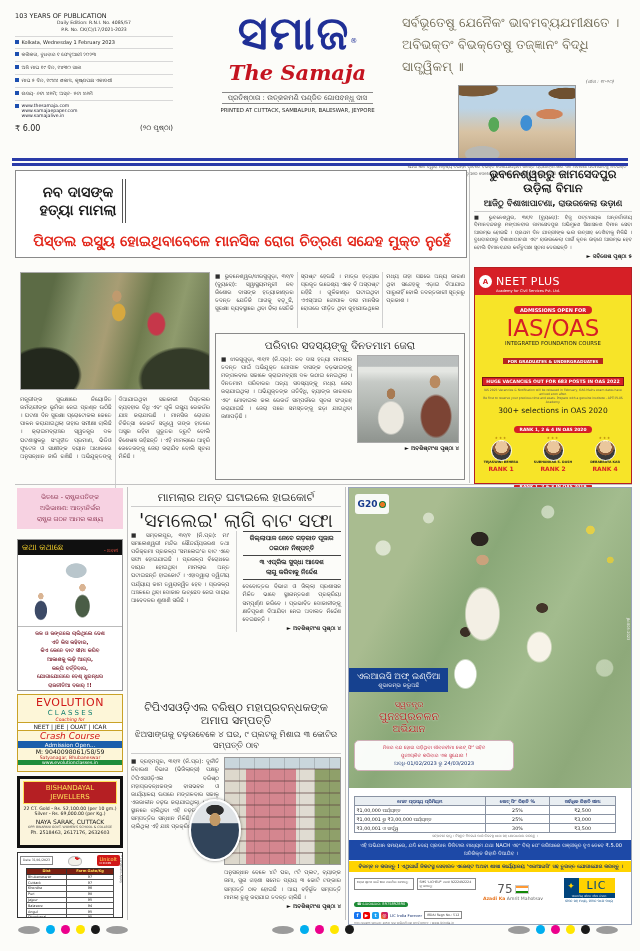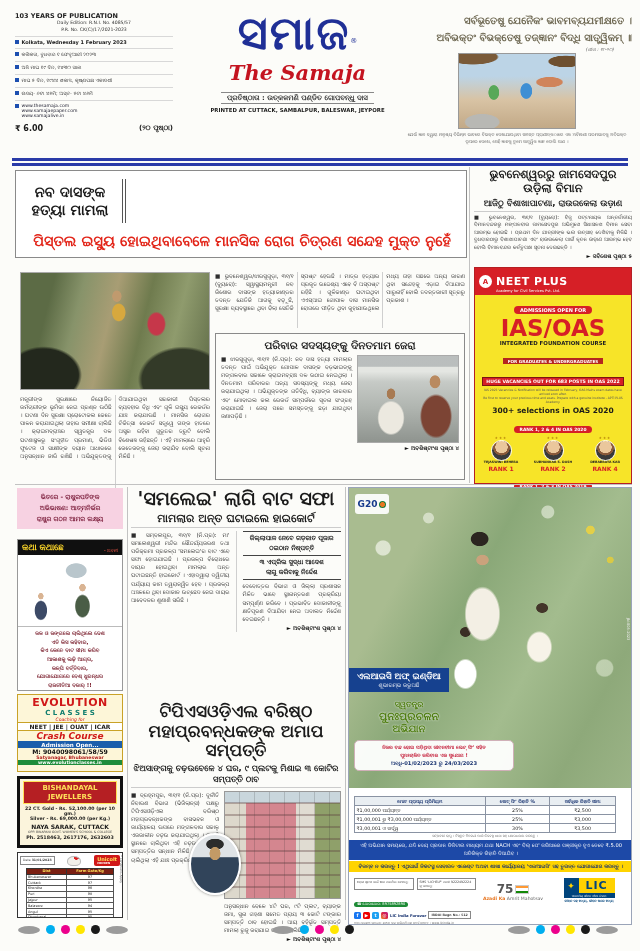--- a/index.html
+++ b/index.html
@@ -1,34 +1,34 @@
 <!DOCTYPE html>
 <html><head>
 <meta charset="utf-8">
 <style>
 *{margin:0;padding:0;box-sizing:border-box}
 body{width:640px;height:951px;position:relative;overflow:hidden;background:#fcfcf9;font-family:"DejaVu Sans","Liberation Sans",sans-serif;color:#1a1a1a}
 .abs{position:absolute}
 .c{text-align:center}
 .j{text-align:justify}
-.b{font-weight:bold}
+.b{font-weight:normal}
 .pre{white-space:pre-line}
 .vline{position:absolute;width:1px;background:#c2c2c2}
 .hline{position:absolute;height:1px;background:#c2c2c2}
 .body-txt{font-size:5.6px;line-height:1.45;color:#2e2e2e}
 .cols2{column-count:2;column-gap:7px;column-rule:1px solid #cfcfcf}
 .cols3{column-count:3;column-gap:7px;column-rule:1px solid #cfcfcf}
 .cont-marker{font-size:5.6px;font-weight:bold;color:#111;text-align:right;margin-top:2px}
 
 .mh-small{font-size:4.6px;color:#333;line-height:1.5}
 .mh-item{display:flex;align-items:flex-start;gap:3px;padding:2.5px 0;border-bottom:1px solid #d8d8d8;font-size:5px;color:#222}
 .sq{width:3.5px;height:3.5px;background:#1d4fb0;margin-top:1px;flex:0 0 auto}
 .logo-odia{font-size:46px;font-weight:bold;color:#1f2f96;line-height:1;letter-spacing:2px}
 .logo-eng{font-family:"DejaVu Serif","Liberation Serif",serif;font-style:italic;font-weight:bold;font-size:21px;color:#c41420}
-.shloka{font-size:10px;font-weight:bold;color:#6e6852;line-height:1.7;text-align:right}
+.shloka{font-size:13px;font-weight:normal;color:#6e6852;line-height:1.7;text-align:left}
 .gita-art{background:
  radial-gradient(40px 12px at 12% 4%,#7a5a38 0 60%,transparent 65%),
  radial-gradient(30px 10px at 92% 10%,#6e5030 0 55%,transparent 60%),
  radial-gradient(12px 16px at 58% 50%,#3f8fd4 0 46%,transparent 52%),
  radial-gradient(11px 15px at 30% 52%,#58a858 0 46%,transparent 52%),
  radial-gradient(26px 10px at 78% 38%,#d0845a 0 48%,transparent 54%),
  radial-gradient(30px 14px at 20% 92%,#b8b8b4 0 55%,transparent 60%),
  linear-gradient(#bcd4e6 0 30%,#d8c3a4 62%,#c2a987);border:1px solid #999}
 
 .lead-box{border:1px solid #8a8a8a;background:#fff}
@@ -176,21 +176,21 @@
     <div class="shloka">ସର୍ବଭୂତେଷୁ ଯେନୈକଂ ଭାବମବ୍ୟଯମୀକ୍ଷତେ ।</div>
     <div class="shloka">ଅବିଭକ୍ତଂ ବିଭକ୍ତେଷୁ ତଜ୍‌ଜ୍ଞାନଂ ବିଦ୍ଧି ସାତ୍ତ୍ୱିକମ୍ ॥</div>
     <div style="font-size:4.6px;color:#555;text-align:right;font-style:italic;margin:1px 18px 1px 0">(ଗୀତା : ୧୮-୨୦)</div>
     <div class="gita-art" style="width:118px;height:76px;margin:0 auto"></div>
     <div class="c" style="font-size:4.4px;color:#555;line-height:1.5;margin-top:3px">ଯେଉଁ ଜ୍ଞାନ ଦ୍ୱାରା ମନୁଷ୍ୟ ବିଭିନ୍ନ ଭାବରେ ବିଭକ୍ତ ଦେଖାଯାଉଥିବା ସମସ୍ତ ପ୍ରାଣୀଙ୍କଠାରେ ଏକ ଅବିନାଶୀ ପରମଭାବକୁ ଅବିଭକ୍ତ ରୂପରେ ଦେଖେ, ସେହି ଜ୍ଞାନକୁ ତୁମେ ସାତ୍ତ୍ୱିକ ଜ୍ଞାନ ବୋଲି ଜାଣ ।</div>
   </div>
 
   <div class="abs" style="left:12px;top:158px;width:616px;height:8px;border-top:3px solid #2a3ba8;border-bottom:3px solid #2a3ba8"></div>
 
   <div class="abs lead-box" style="left:15px;top:170px;width:452px;height:88px">
-    <div class="abs kicker pre" style="left:4px;top:12px;width:100px">ନବ ଦାସଙ୍କ
+    <div class="abs kicker pre" style="left:12px;top:12px;width:100px">ନବ ଦାସଙ୍କ
 ହତ୍ୟା ମାମଲା</div>
     <div class="abs dbl-v" style="left:106px;top:8px;height:44px"></div>
     <div class="abs red-sub" style="left:4px;top:62px;width:444px">ପିସ୍ତଲ ଇସ୍ୟୁ ହୋଇଥିବାବେଳେ ମାନସିକ ରୋଗ ଚିତ୍ରଣ ସନ୍ଦେହ ମୁକ୍ତ ନୁହେଁ</div>
   </div>
 
   <div class="vline" style="left:469px;top:167px;height:316px"></div>
 
   <div class="abs" style="left:474px;top:167px;width:158px;height:96px">
     <div class="story-head-sm">ଭୁବନେଶ୍ୱରରୁ ଜାମସେଦପୁର ଉଡ଼ିଲା ବିମାନ</div>
     <div class="story-sub" style="margin:2px 0;border-bottom:1px solid #ccc;padding-bottom:2px">ଆଜିଠୁ ବିଶାଖାପାଟଣା, ରାଉରକେଲା ଉଡ଼ାଣ</div>
@@ -294,37 +294,37 @@
     <div class="cap-maroon pre" style="padding:2px 1px">ଜଳ ଓ ଜଙ୍ଗଲେ ଚାଲିଥିଲେ ଦେଶ
 ଏତି କିସ କହିବାର,
 କିଏ କେତେ ବାଟ ସୀମା କରିବ
 ଆକାଶକୁ ଲଢ଼ି ଆଗ୍ର,
 କଳ୍ପି ବର୍ତ୍ତିବାର,
 ଯୋଗାଯୋଗରେ ବେଶ୍ ଧୁରନ୍ଧର
 ରାଜନୀତିଆ ବଜାର୍ !!</div>
   </div>
 
   <div class="abs" style="left:131px;top:488px;width:210px;height:212px">
+    <div class="c b" style="font-size:11px;margin:3px 0;border-bottom:1px solid #ccc;padding-bottom:2px">ମାମଲାର ଅନ୍ତ ଘଟାଇଲେ ହାଇକୋର୍ଟ</div>
     <div class="c b" style="font-size:19px;line-height:1.1">'ସମଲେଇ' ଲାଗି ବାଟ ସଫା</div>
-    <div class="c b" style="font-size:11px;margin:3px 0;border-bottom:1px solid #ccc;padding-bottom:2px">ମାମଲାର ଅନ୍ତ ଘଟାଇଲେ ହାଇକୋର୍ଟ</div>
     <div style="display:flex;gap:6px">
       <div class="body-txt j" style="flex:1">■ ସମ୍ବଲପୁର, ୩୧/୧ (ନି.ପ୍ର): ମା' ସମଲେଶ୍ୱରୀ ମନ୍ଦିର ସୌନ୍ଦର୍ଯ୍ୟକରଣ ତଥା ପରିକ୍ରମା ପ୍ରକଳ୍ପ 'ସମଲେଇ'ର ବାଟ ଏବେ ସଫା ହୋଇଯାଇଛି । ପ୍ରକଳ୍ପ ବିରୋଧରେ ଦାୟର ହୋଇଥିବା ମାମଲାର ଅନ୍ତ ଘଟାଇଛନ୍ତି ହାଇକୋର୍ଟ । ଏହାଦ୍ୱାରା ଦ୍ୱିତୀୟ ପର୍ଯ୍ୟାୟ କାମ ତ୍ୱରାନ୍ୱିତ ହେବ । ପ୍ରକଳ୍ପ ଅଞ୍ଚଳରେ ଥିବା ଦୋକାନ ଉଚ୍ଛେଦ ନେଇ ଦାୟର ଆବେଦନର ଶୁଣାଣି ସରିଛି ।</div>
       <div style="flex:1;border-left:1px solid #cfcfcf;padding-left:6px">
         <div class="inset-box pre">ଜିଲ୍ଲାପାଳ ନେବେ ଗଡ଼ଜାତ ପୂଜାର
 ଠଇଠାନ ନିଷ୍ପତ୍ତି</div>
         <div class="inset-box pre" style="border-top:none">୩ ଏପ୍ରିଲ ସୁଦ୍ଧା ଆଦେଶ
 ଲାଗୁ କରିବାକୁ ନିର୍ଦ୍ଦେଶ</div>
         <div class="body-txt j" style="margin-top:2px">ଦେବୋତ୍ତର ବିଭାଗ ଓ ଜିଲ୍ଲା ପ୍ରଶାସନ ମିଳିତ ଭାବେ ସ୍ଥାନାନ୍ତରଣ ପ୍ରକ୍ରିୟା ସମ୍ପୂର୍ଣ୍ଣ କରିବେ । ପ୍ରଭାବିତ ଦୋକାନୀଙ୍କୁ କ୍ଷତିପୂରଣ ଦିଆଯିବା ନେଇ ଅଦାଲତ ନିର୍ଦ୍ଦେଶ ଦେଇଛନ୍ତି ।</div>
         <div class="cont-marker">► ଅବଶିଷ୍ଟାଂଶ ପୃଷ୍ଠା ୪</div>
       </div>
     </div>
   </div>
 
   <div class="abs" style="left:131px;top:702px;width:210px;height:216px">
-    <div class="c b" style="font-size:17px;line-height:1.15">ଟିପିଏସଓଡ଼ିଏଲ ବରିଷ୍ଠ ମହାପ୍ରବନ୍ଧକଙ୍କ ଅମାପ ସମ୍ପତ୍ତି</div>
+    <div class="c b" style="font-size:11px;line-height:1.15">ଟିପିଏସଓଡ଼ିଏଲ ବରିଷ୍ଠ ମହାପ୍ରବନ୍ଧକଙ୍କ ଅମାପ ସମ୍ପତ୍ତି</div>
     <div class="c b" style="font-size:8.4px;margin:2px 0 3px;border-bottom:1px solid #ccc;padding-bottom:2px">ଝିଅସାଙ୍ଗକୁ ଚଢ଼ଉବେଳେ ୪ ଘର, ୯ ପ୍ଲଟକୁ ମିଶାଇ ୩ କୋଟିର ସମ୍ପତ୍ତି ଠାବ</div>
     <div style="display:flex;gap:5px;position:relative">
       <div class="body-txt j" style="width:88px">■ ବ୍ରହ୍ମପୁର, ୩୧/୧ (ନି.ପ୍ର): ଦୁର୍ନୀତି ନିବାରଣ ବିଭାଗ (ଭିଜିଲାନ୍ସ) ପକ୍ଷରୁ ଟିପିଏସଓଡ଼ିଏଲ ବରିଷ୍ଠ ମହାପ୍ରବନ୍ଧକଙ୍କ ବାସଭବନ ଓ କାର୍ଯ୍ୟାଳୟ ଉପରେ ମଙ୍ଗଳବାର ସକାଳୁ ଏକକାଳୀନ ଚଢ଼ଉ କରାଯାଇଥିଲା । ପାଞ୍ଚଟି ସ୍ଥାନରେ ଚାଲିଥିବା ଏହି ଚଢ଼ଉରେ ବିପୁଳ ସମ୍ପତ୍ତିର ସନ୍ଧାନ ମିଳିଛି । ଦିନତମାମ ଚାଲିଥିଲା ଏହି ଯାଞ୍ଚ ପ୍ରକ୍ରିୟା ।</div>
       <div style="flex:1">
         <div class="building-photo" style="width:100%;height:108px"></div>
         <div class="body-txt j" style="margin-top:3px">ଅନୁସନ୍ଧାନ ବେଳେ ୪ଟି ଘର, ୯ଟି ପ୍ଲଟ, ବ୍ୟାଙ୍କ ଜମା, ସୁନା ଗହଣା ସମେତ ପ୍ରାୟ ୩ କୋଟି ଟଙ୍କାର ସମ୍ପତ୍ତି ଠାବ ହୋଇଛି । ଆୟ ବହିର୍ଭୂତ ସମ୍ପତ୍ତି ମାମଲା ରୁଜୁ କରାଯାଇ ତଦନ୍ତ ଚାଲିଛି ।</div>
         <div class="cont-marker">► ଅବଶିଷ୍ଟାଂଶ ପୃଷ୍ଠା ୪</div>
       </div>
       <div class="abs portrait-oval" style="left:58px;top:42px;width:52px;height:62px"></div>
     </div>
@@ -405,21 +405,21 @@
   <div class="abs lic" style="left:348px;top:487px;width:284px;height:438px">
     <div class="lic-photo" style="position:absolute;left:0;top:0;width:284px;height:300px"></div>
     <div class="g20 abs" style="left:6px;top:6px;width:34px;height:20px;font-size:9px">
         <span>G20</span>
         <span style="width:7px;height:7px;border-radius:50%;background:radial-gradient(circle,#e87722 0 45%,#1a7a3a 46%)"></span>
       </div>
     <div class="abs" style="left:0;top:180px;background:#16418f;color:#fff;padding:3px 8px;text-align:center">
       <div class="b" style="font-size:8.6px">ଏଲଆଇସି ଅଫ୍ ଇଣ୍ଡିଆ</div>
       <div style="font-size:5.6px">ଶୁଭାରମ୍ଭ କରୁଅଛି</div>
     </div>
-    <div class="abs c" style="left:0;top:212px;width:120px;color:#4d7c0f;text-shadow:0 0 2px #fff">
+    <div class="abs c" style="left:0;top:212px;width:120px;color:#b91c1c;text-shadow:0 0 2px #fff">
       <div class="b" style="font-size:8px">ସ୍ୱତନ୍ତ୍ର</div>
       <div class="b" style="font-size:11px">ପୁନଃପ୍ରଚଳନ</div>
       <div class="b" style="font-size:10px">ଅଭିଯାନ</div>
     </div>
     <div class="abs" style="left:5px;top:252px;width:160px;background:rgba(255,255,255,.95);border:1px solid #d0b0b8;border-radius:5px;padding:3px 4px;text-align:center">
       <div class="pre b" style="font-size:5px;color:#c1122f;line-height:1.5">ନିଜର ବନ୍ଦ ହୋଇ ପଡ଼ିଥିବା ଜୀବନବୀମା ଲେଟ୍ ଫି' ସହିତ
 ପୁନଃଚାଳିତ କରିବାର ଏକ ସୁଯୋଗ !</div>
       <div class="b" style="font-size:5.2px;color:#15306e;margin-top:1px">ଅବଧି-01/02/2023 ରୁ 24/03/2023</div>
     </div>
     <table class="lic-table abs" style="left:5px;top:308px;width:262px;background:#fff">

